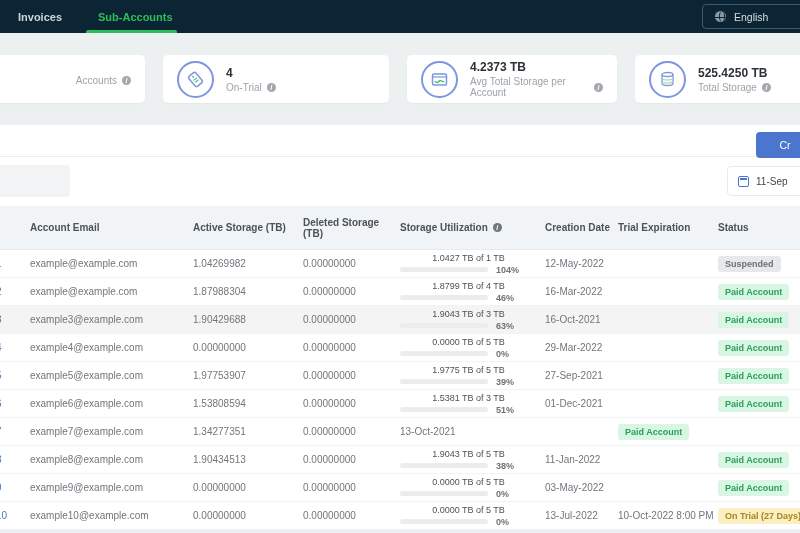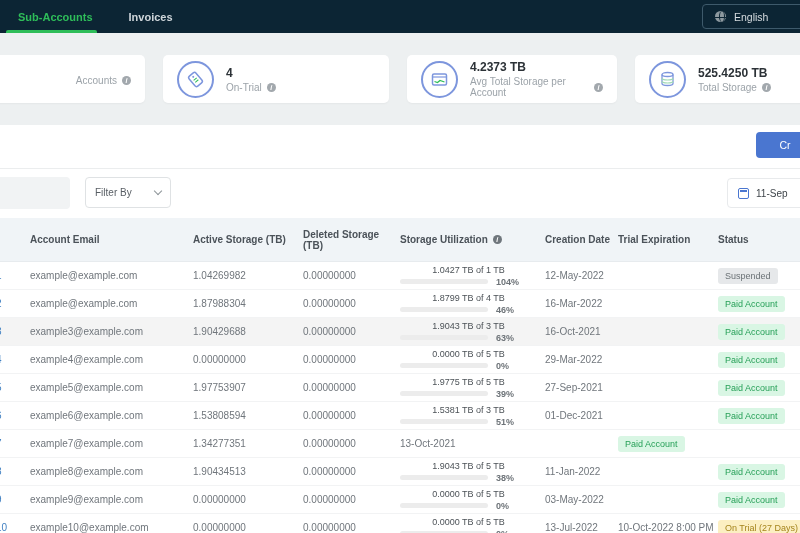--- a/index.html
+++ b/index.html
@@ -30,21 +30,21 @@
   .card-icon { width:37px; height:37px; border:2px solid #7d96dd; border-radius:50%;
           display:flex; align-items:center; justify-content:center; flex:0 0 auto; }
   .card-texts { display:flex; flex-direction:column; gap:2px; }
   .card-value { font-size:12px; font-weight:bold; color:#2c3237; }
   .card-label { font-size:10px; color:#9ca3a9; display:flex; align-items:center; gap:5px; }
   .info-dot { width:9px; height:9px; background:#a2a8ad; color:#fff; border-radius:50%; font-size:7px;
           display:inline-flex; align-items:center; justify-content:center; font-style:italic; font-weight:bold; flex:0 0 auto;}
 
   
   .panel { background:#fff; margin-top:22px; }
-  .panel-row1 { height:44px; border-bottom:1px solid #ebedee; position:relative; }
+  .panel-row1 { height:32px; border-bottom:1px solid #ebedee; position:relative; }
   .btn-create { position:absolute; right:-14px; top:7px; height:26px; min-width:58px; background:#4a76d0;
           color:#fff; border:none; border-radius:4px; font-size:10.5px; padding:0 12px; cursor:pointer;
           font-family:"Liberation Sans",sans-serif; }
   .panel-row2 { height:49px; position:relative; }
   .search-box { position:absolute; left:-30px; top:8px; width:100px; height:32px; background:#f1f3f4; border-radius:4px; }
   .filter-box { position:absolute; left:85px; top:8px; width:86px; height:31px; border:1px solid #dfe2e4;
           border-radius:4px; background:#fff; display:flex; align-items:center; justify-content:space-between;
           padding:0 9px; font-size:10px; color:#585e64; cursor:pointer; }
   .chev { width:6px; height:6px; border-right:1.5px solid #8d9499; border-bottom:1.5px solid #8d9499;
           transform:rotate(45deg); margin-top:-3px; }
@@ -64,34 +64,34 @@
   .th .info-dot { background:#6f767c; }
   .td { font-size:10px; color:#70767c; overflow:hidden; white-space:nowrap; }
   .td.id { color:#3f7fc1; margin-left:-4px; cursor:pointer; }
   .util { display:flex; flex-direction:column; gap:2px; padding-right:8px;text-align:center; }
   .util-text { font-size:9px; color:#4c5257; }
   .bar-row { display:flex; align-items:center; gap:8px; }
   .bar { width:88px; height:5px; background:#ececec; border-radius:3px; overflow:hidden; flex:0 0 auto; }
   .fill { height:100%; border-radius:3px; width:0; }
   .fill.red { background:#bf3a2b; } .fill.green { background:#21a04a; } .fill.yellow { background:#f5d018; }
   .pct { font-size:9px; color:#6d7378;font-weight:bold; }
-  .badge { display:inline-block; font-size:9px; padding:3px 7px; border-radius:3px; }
+  .badge { display:inline-block; font-size:9px; padding:3px 7px; border-radius:3px;font-weight:bold; }
   .badge.suspended { background:#e6e8ea; color:#6a7175; }
   .badge.paid { background:#d9f6e4; color:#27a058; }
   .badge.trial { background:#fcefc2; color:#a5851d; }
 </style>
 </head>
 <body>
 
 <div class="navbar">
+  <div class="nav-tab">
+    <span>Invoices</span>
+  </div>
   <div class="nav-tab active">
     <span>Sub-Accounts</span>
-  </div>
-  <div class="nav-tab">
-    <span>Invoices</span>
   </div>
   <div class="lang-box">
     <span class="globe"></span>
     <span>English</span>
   </div>
 </div>
 
 <div class="cards">
   <div class="card card-1">
     <div class="card-texts" style="margin-left:auto; align-items:center;">
@@ -158,24 +158,20 @@
     </div>
   </div>
 </div>
 
 <div class="panel">
   <div class="panel-row1">
     <button class="btn-create">Cr</button>
   </div>
   <div class="panel-row2">
     <div class="search-box"></div>
-    <div class="filter-box">
-      <span>Filter By</span>
-      <span class="chev"></span>
-    </div>
     <div class="date-box">
       <span class="cal-icon"></span>
       <span>11-Sep</span>
     </div>
   </div>
 </div>
 
 <div class="table">
   <div class="tr thead">
     <div class="th"></div>

